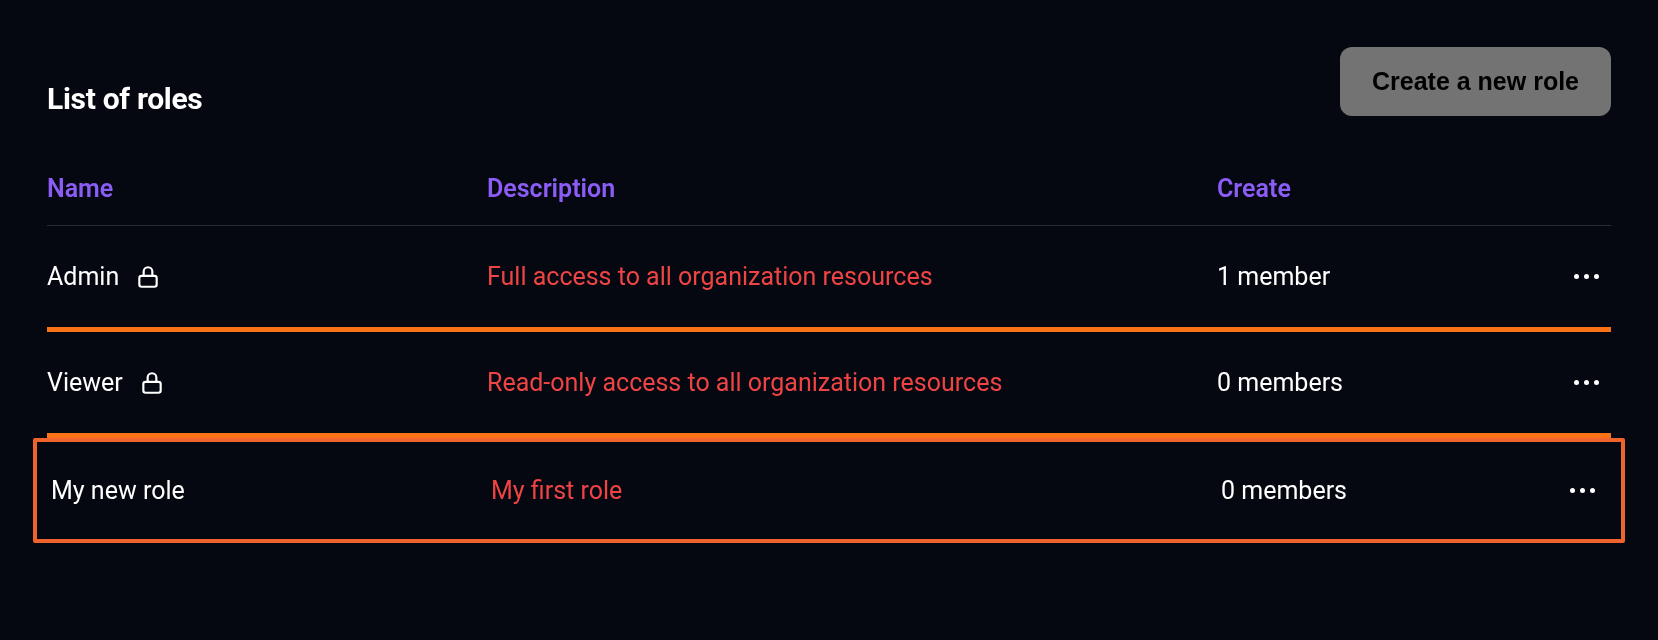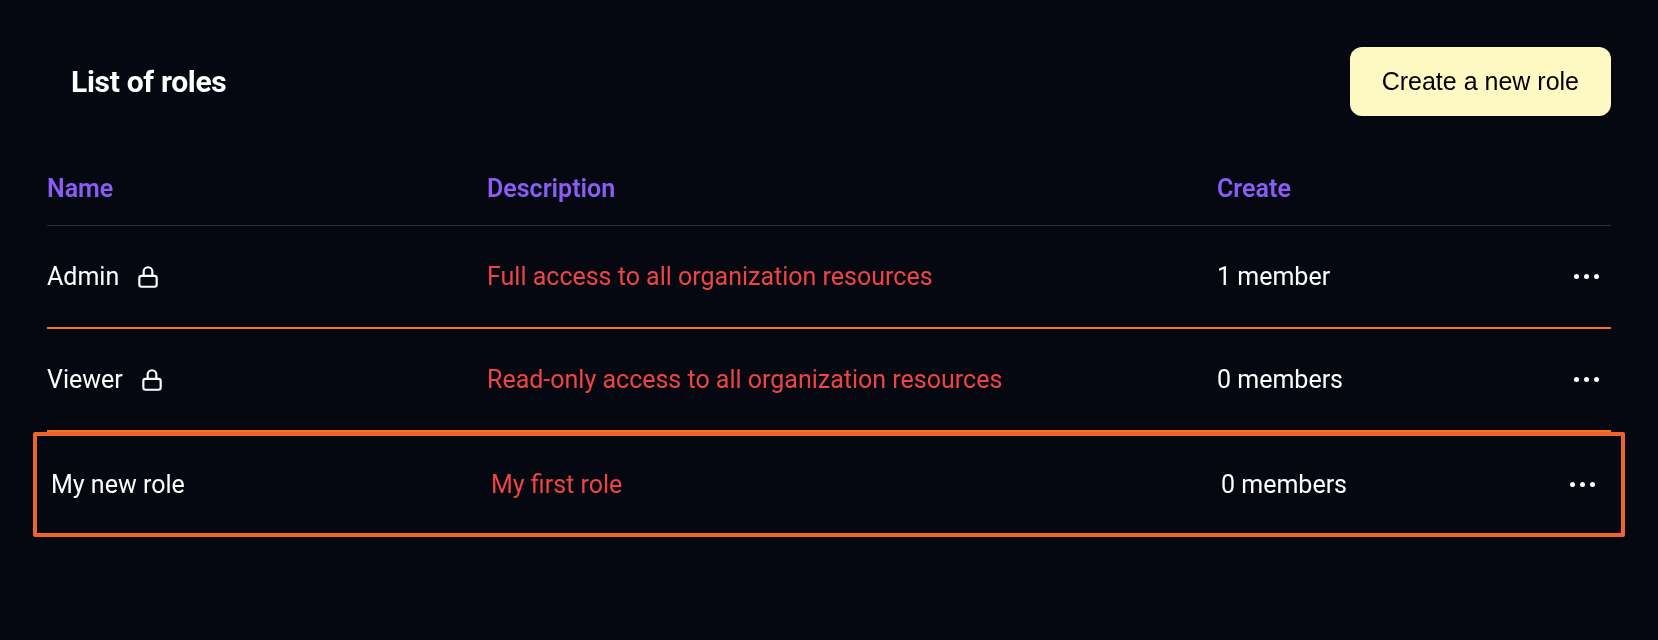--- a/index.html
+++ b/index.html
@@ -11,48 +11,47 @@
       background-color: #060811;
       font-family: -apple-system, BlinkMacSystemFont, 'Segoe UI', Roboto, Helvetica, Arial, sans-serif;
       color: #ffffff;
       padding: 47px;
       width: 1658px;
       height: 640px;
     }
     .header {
       display: flex;
       justify-content: space-between;
-      align-items: center;
+      align-items: flex-end;
       margin-bottom: 40px;
-      margin-left: 24px;
     }
     .header-text {
       display: flex;
       flex-direction: column;
       gap: 10px;
     }
     .title {
       font-size: 30px;
       font-weight: 700;
       color: #ffffff;
       letter-spacing: -0.3px;
     }
     .subtitle {
       font-size: 25px;
       color: #8a8d94;
       font-weight: 400;
     }
     .create-button {
-      background-color: #fef9c3;
+      background-color: #737373;
       color: #000000;
       border: none;
       border-radius: 12px;
       padding: 20px 32px;
       font-size: 25px;
-      font-weight: 400;
+      font-weight: 700;
       cursor: pointer;
     }
     .table {
       width: 100%;
     }
     .table-header {
       display: grid;
       grid-template-columns: 440px 730px 250px 1fr;
       padding: 18px 0 22px 0;
       border-bottom: 1px solid #2a2c35;
@@ -76,21 +75,21 @@
       margin-left: -14px;
       margin-right: -14px;
       padding-left: 14px;
       padding-right: 14px;
     }
     .table-row.highlighted:last-child,
     .table-row:last-child {
       border-bottom: 4px solid #ef632c;
     }
     .table-row:not(.highlighted) {
-      border-bottom: 2px solid #f97316;
+      border-bottom: 5px solid #f97316;
     }
     .name-cell {
       display: flex;
       align-items: center;
       gap: 16px;
       font-size: 25px;
       color: #ffffff;
     }
     .lock-icon {
       display: inline-flex;

